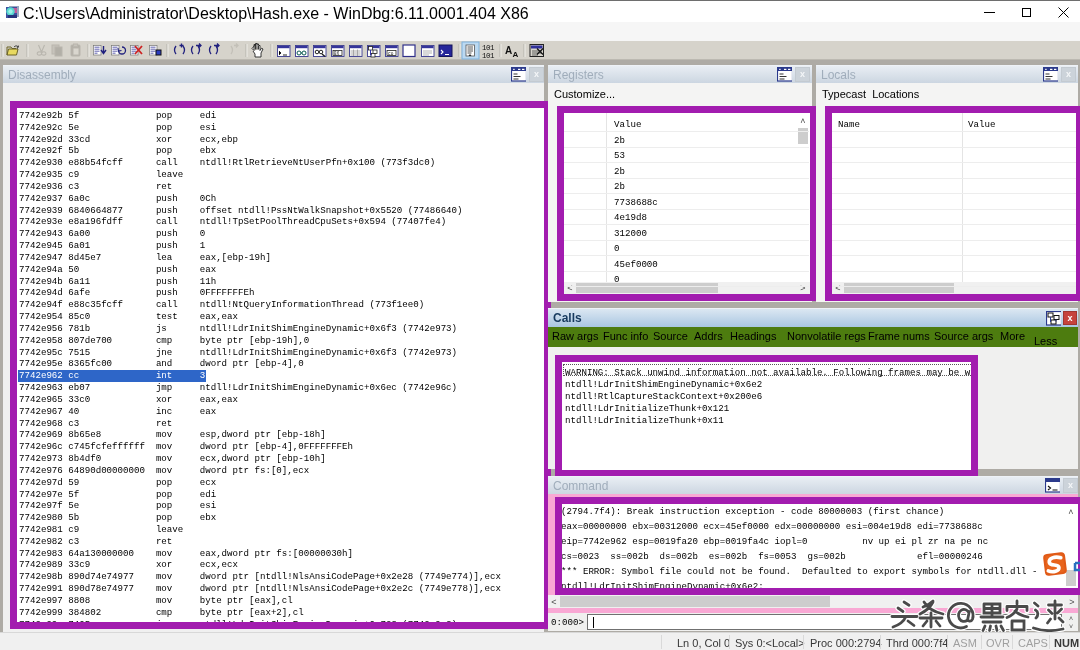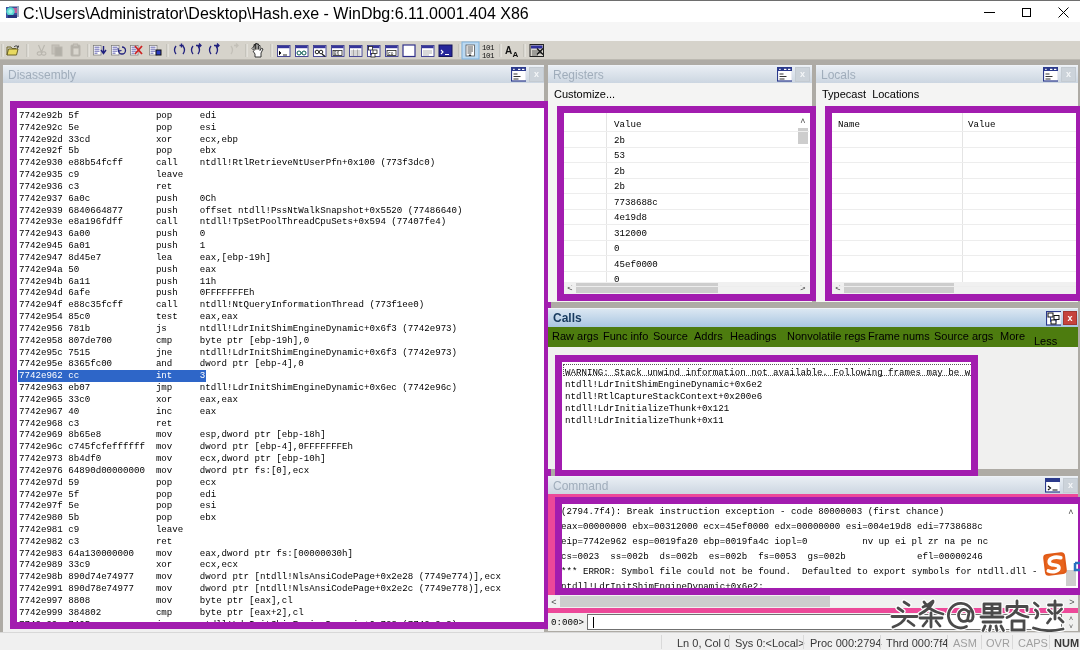--- a/index.html
+++ b/index.html
@@ -407,21 +407,21 @@
   <div class="content" style="left:0;top:47px;width:423px;height:122px;overflow:hidden">
     <div class="abs" style="left:1px;top:2px;width:524px;height:12px;border:1px dotted #555"></div>
     <pre class="mono" style="position:absolute;left:3px;top:4.5px;line-height:12px">WARNING: Stack unwind information not available. Following frames may be wrong.
 ntdll!LdrInitShimEngineDynamic+0x6e2
 ntdll!RtlCaptureStackContext+0x200e6
 ntdll!LdrInitializeThunk+0x121
 ntdll!LdrInitializeThunk+0x11</pre>
   </div>
 </div>
 
-<div class="pane" id="command" style="left:548px;top:476px;width:530px;height:155px;background:#ec4899">
+<div class="pane" id="command" style="left:548px;top:476px;width:530px;height:155px;background:#f9a8d4">
   <div class="ptitle">
       <span class="cap">Command</span>
     <svg class="capbtn" style="left:497px;top:1px" width="16" height="15">
         <use href="#dockcmd"></use>
       </svg>
     <span class="capbtn graybtn" style="left:515px;top:1px">x</span>
   </div>
   <div class="content" style="left:0;top:21px;width:530px;height:98px;overflow:hidden">
     <pre class="mono" style="position:absolute;left:-1px;top:0;line-height:15px">(2794.7f4): Break instruction exception - code 80000003 (first chance)
 eax=00000000 ebx=00312000 ecx=45ef0000 edx=00000000 esi=004e19d8 edi=7738688c

